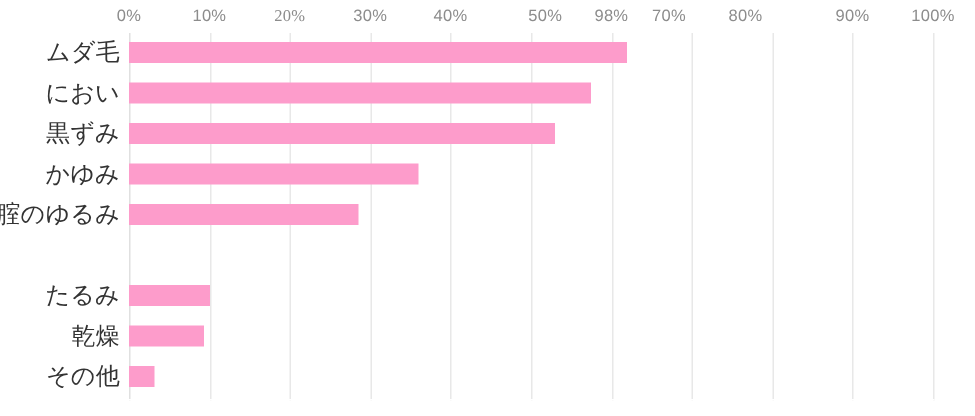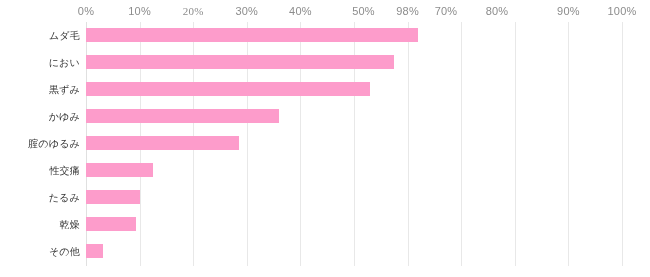--- a/index.html
+++ b/index.html
@@ -72,21 +72,21 @@
   }
   .bar-label {
     position: absolute;
     left: 0;
     top: 0;
     width: 80px;
     height: 27px;
     display: flex;
     align-items: center;
     justify-content: flex-end;
-    font-size: 10px;
+    font-size: 16px;
     line-height: 14px;
     color: #333333;
     white-space: nowrap;
     letter-spacing: 0.2px;
   }
   .bar-track {
     position: absolute;
     left: 86px;
     top: 0;
     height: 27px;
@@ -166,26 +166,20 @@
         <div class="bar-track" style="width: 536px;">
           <div class="bar-fill" title="36%" style="width: 192.96px; background: rgb(253, 156, 203);"></div>
         </div>
       </div>
       <div class="bar-row" style="top: 108px;">
         <div class="bar-label">腟のゆるみ</div>
         <div class="bar-track" style="width: 536px;">
           <div class="bar-fill" title="28.5%" style="width: 152.76px; background: rgb(253, 156, 203);"></div>
         </div>
       </div>
-      <div class="bar-row" style="top: 135px;">
-        <div class="bar-label">性交痛</div>
-        <div class="bar-track" style="width: 536px;">
-          <div class="bar-fill" title="12.5%" style="width: 67px; background: rgb(253, 156, 203);"></div>
-        </div>
-      </div>
       <div class="bar-row" style="top: 162px;">
         <div class="bar-label">たるみ</div>
         <div class="bar-track" style="width: 536px;">
           <div class="bar-fill" title="10%" style="width: 53.6px; background: rgb(253, 156, 203);"></div>
         </div>
       </div>
       <div class="bar-row" style="top: 189px;">
         <div class="bar-label">乾燥</div>
         <div class="bar-track" style="width: 536px;">
           <div class="bar-fill" title="9.3%" style="width: 49.848px; background: rgb(253, 156, 203);"></div>

